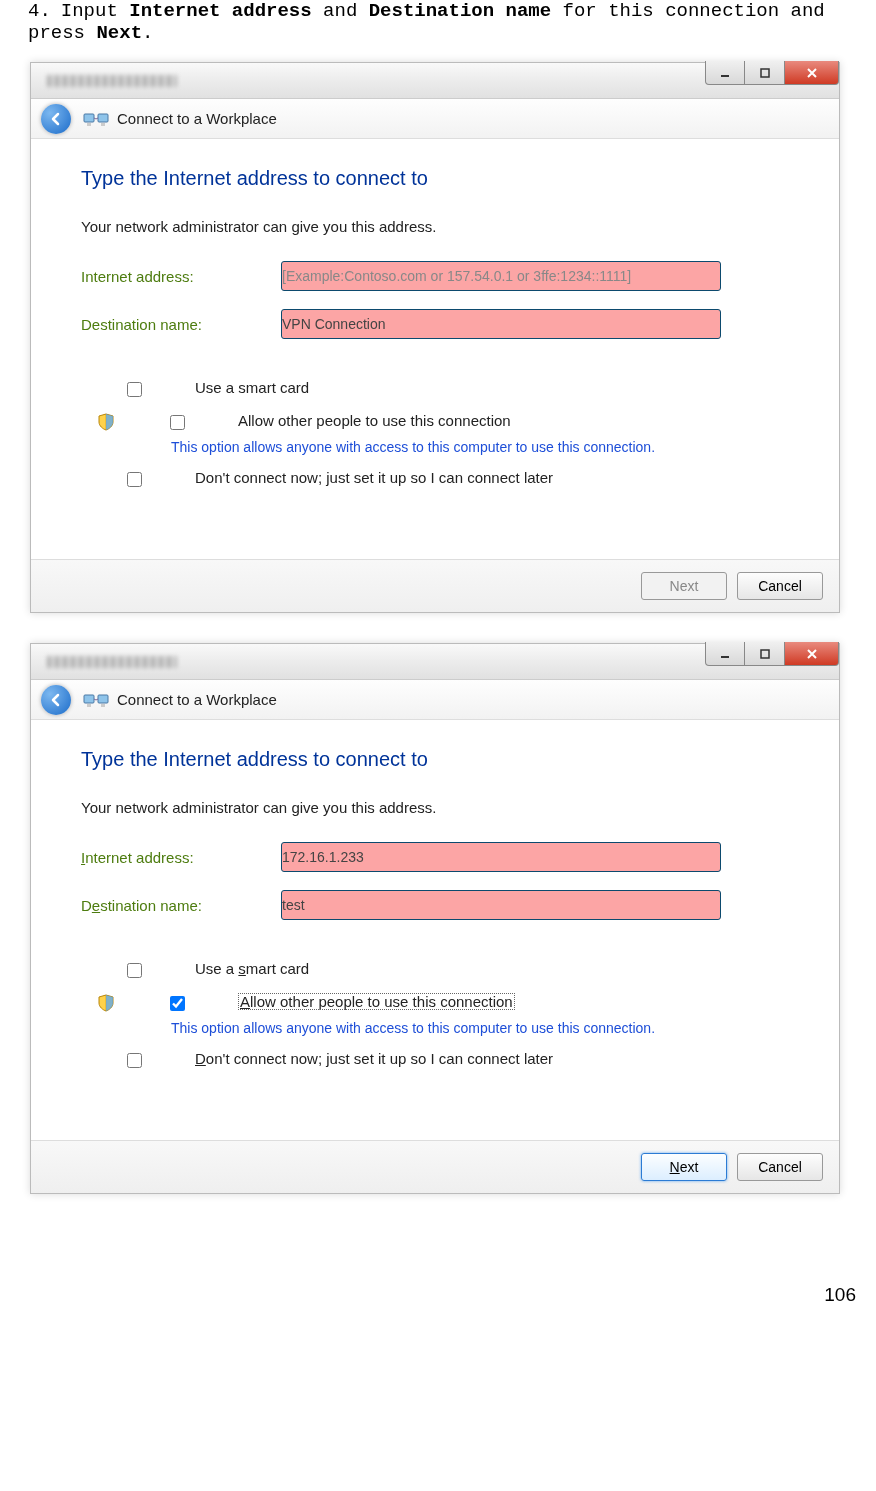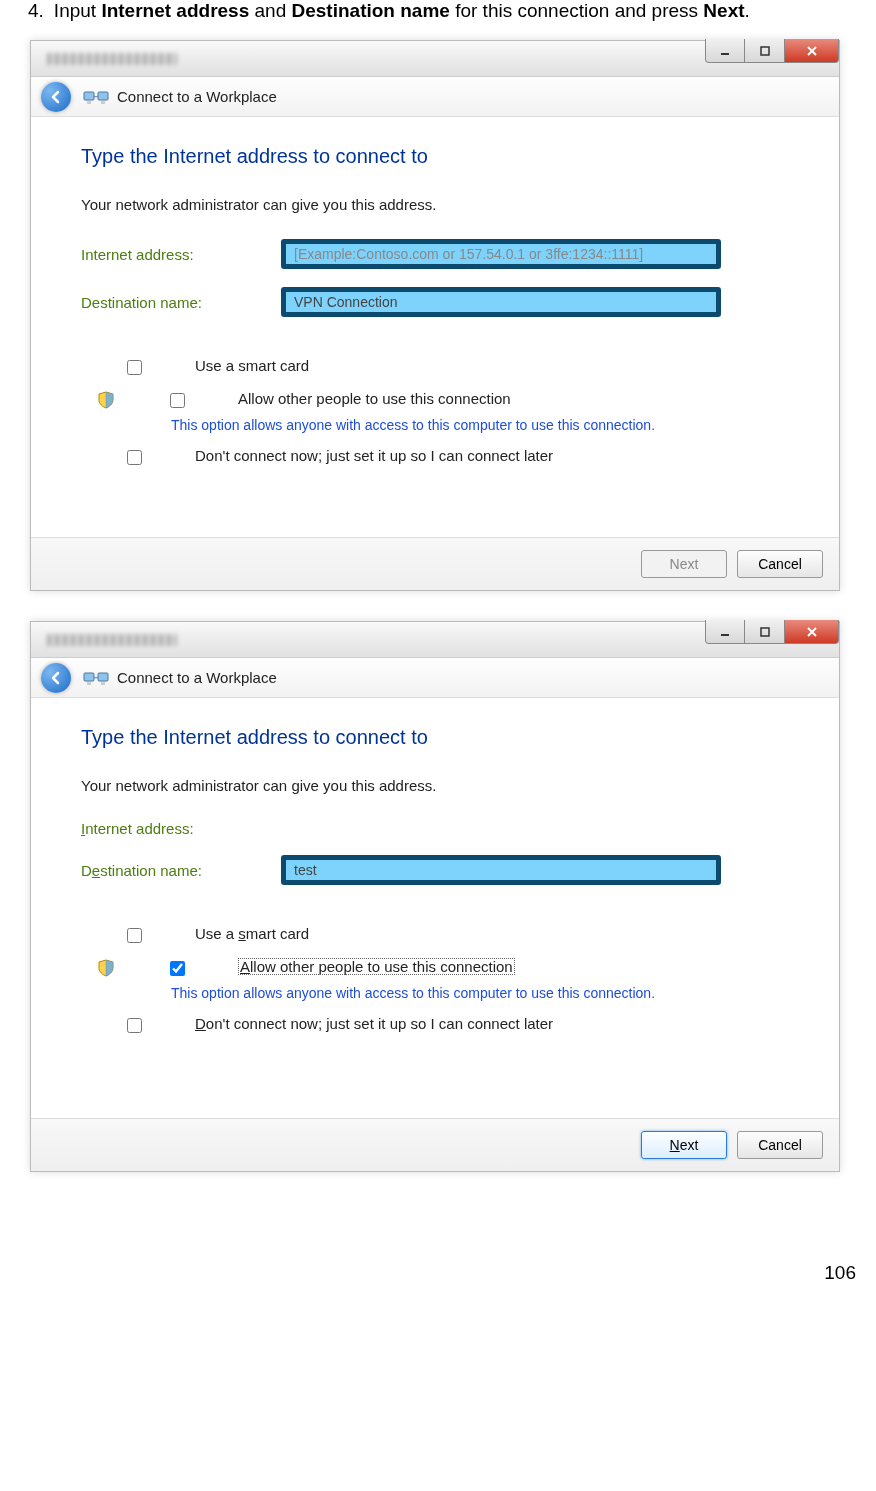--- a/index.html
+++ b/index.html
@@ -9,21 +9,21 @@
     font-family: Arial, "Helvetica Neue", sans-serif;
     background: #fff;
     width: 876px;
   }
   .page {
     padding: 0 20px 40px 20px;
   }
   .instruction {
     font-size: 19px;
     margin: 0 0 18px 8px;
-    font-family: Liberation Sans, sans-serif;
+    font-family: Liberation Mono, monospace;
   }
   .instruction .num { font-weight: normal; margin-right: 10px; }
   .instruction .bold { font-weight: bold; }
 
   .win-wizard {
     width: 810px;
     margin: 4px 0 30px 10px;
     border: 1px solid #bbb;
     background: #fff;
     box-shadow: 0 0 8px rgba(0,0,0,0.15);
@@ -121,27 +121,27 @@
   .form-row label {
     width: 200px;
     font-size: 15px;
     color: #4d7c0f;
     flex-shrink: 0;
   }
   .form-row input[type="text"] {
     flex: 1;
     max-width: 440px;
     height: 30px;
-    border: 5px solid #0c4a6e;
+    border: 1px solid #0c4a6e;
     border-radius: 3px;
-    padding: 0 8px;
+    padding: 0 0;
     font-size: 14px;
     font-family: "Segoe UI", Tahoma, sans-serif;
     color: #444;
-    background: #7dd3fc;
+    background: #fca5a5;
   }
   .form-row input[type="text"]::placeholder { color: #888; }
   .options {
     margin-top: 40px;
     margin-left: 42px;
   }
   .opt-row {
     display: flex;
     align-items: flex-start;
     margin-bottom: 12px;
@@ -322,20 +322,21 @@
         <path d="M11 10 Q13 12 15 10" stroke="#769" fill="none"></path>
       </svg>
       <span class="subheader-text">Connect to a Workplace</span>
     </div>
     <div class="content">
       <div class="heading">Type the Internet address to connect to</div>
       <div class="subtext">Your network administrator can give you this address.</div>
 
       <div class="form-row">
         <label><span class="underline-letter">I</span><span>nternet address:</span></label>
+        <input type="text" value="172.16.1.233" style="">
       </div>
       <div class="form-row">
         <label><span>D</span><span class="underline-letter">e</span><span>stination name:</span></label>
         <input type="text" value="test" style="">
       </div>
 
       <div class="options">
         <div class="opt-row">
           <input type="checkbox" style="">
           <span><span>Use a </span><span class="underline-letter">s</span><span>mart card</span></span>

